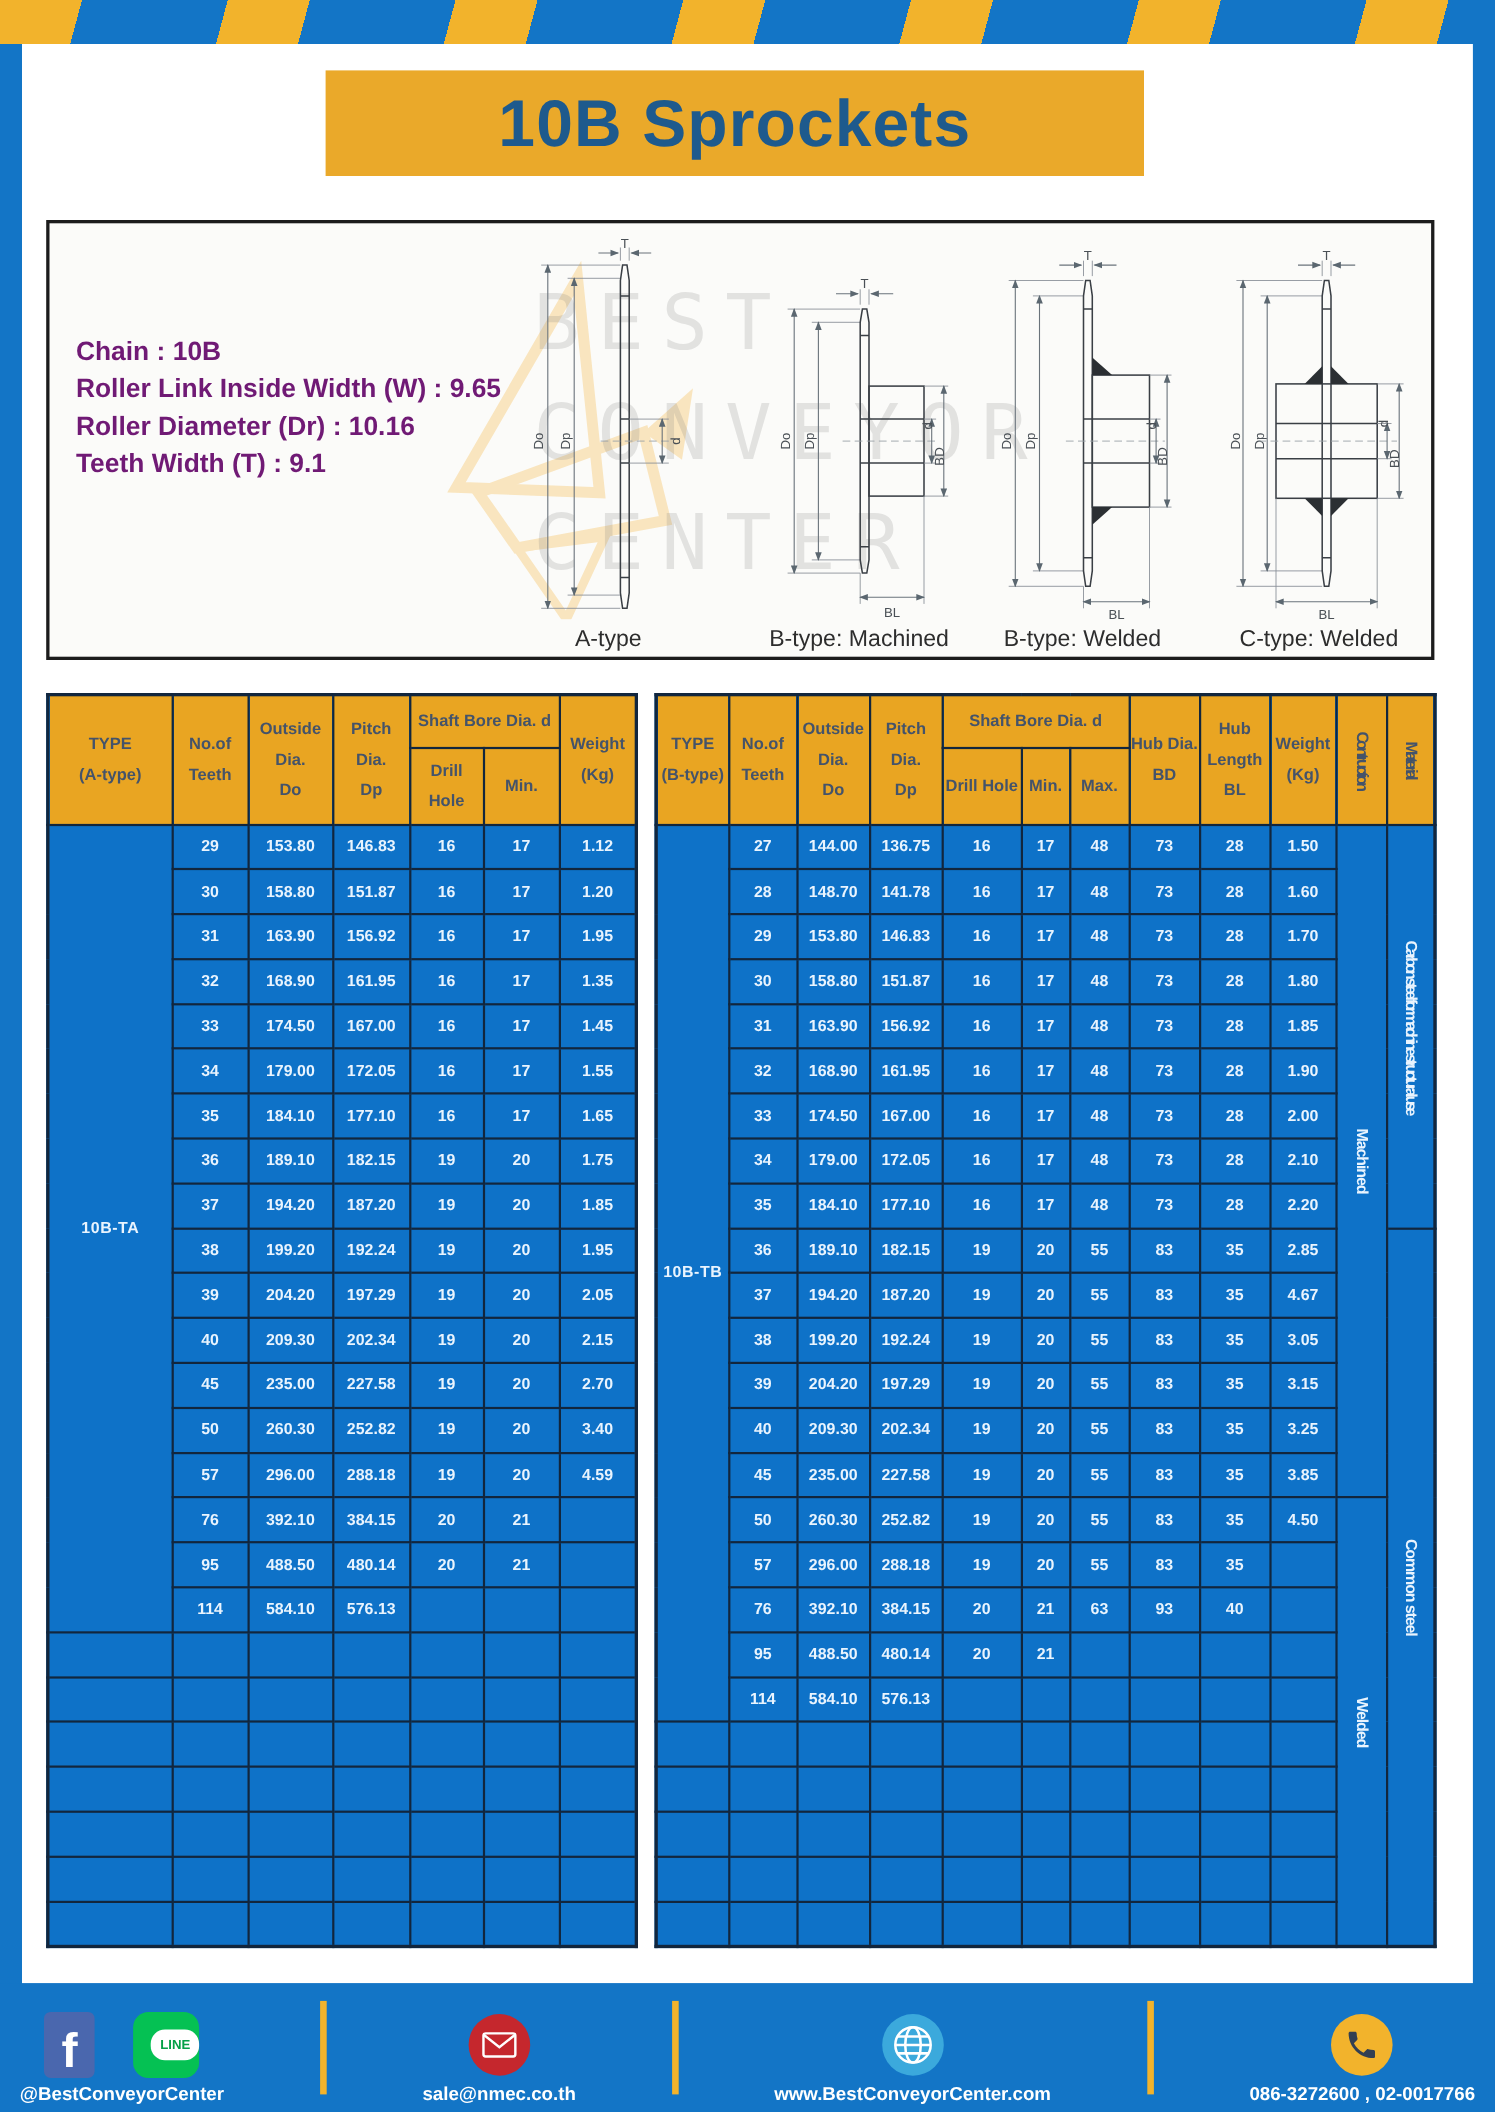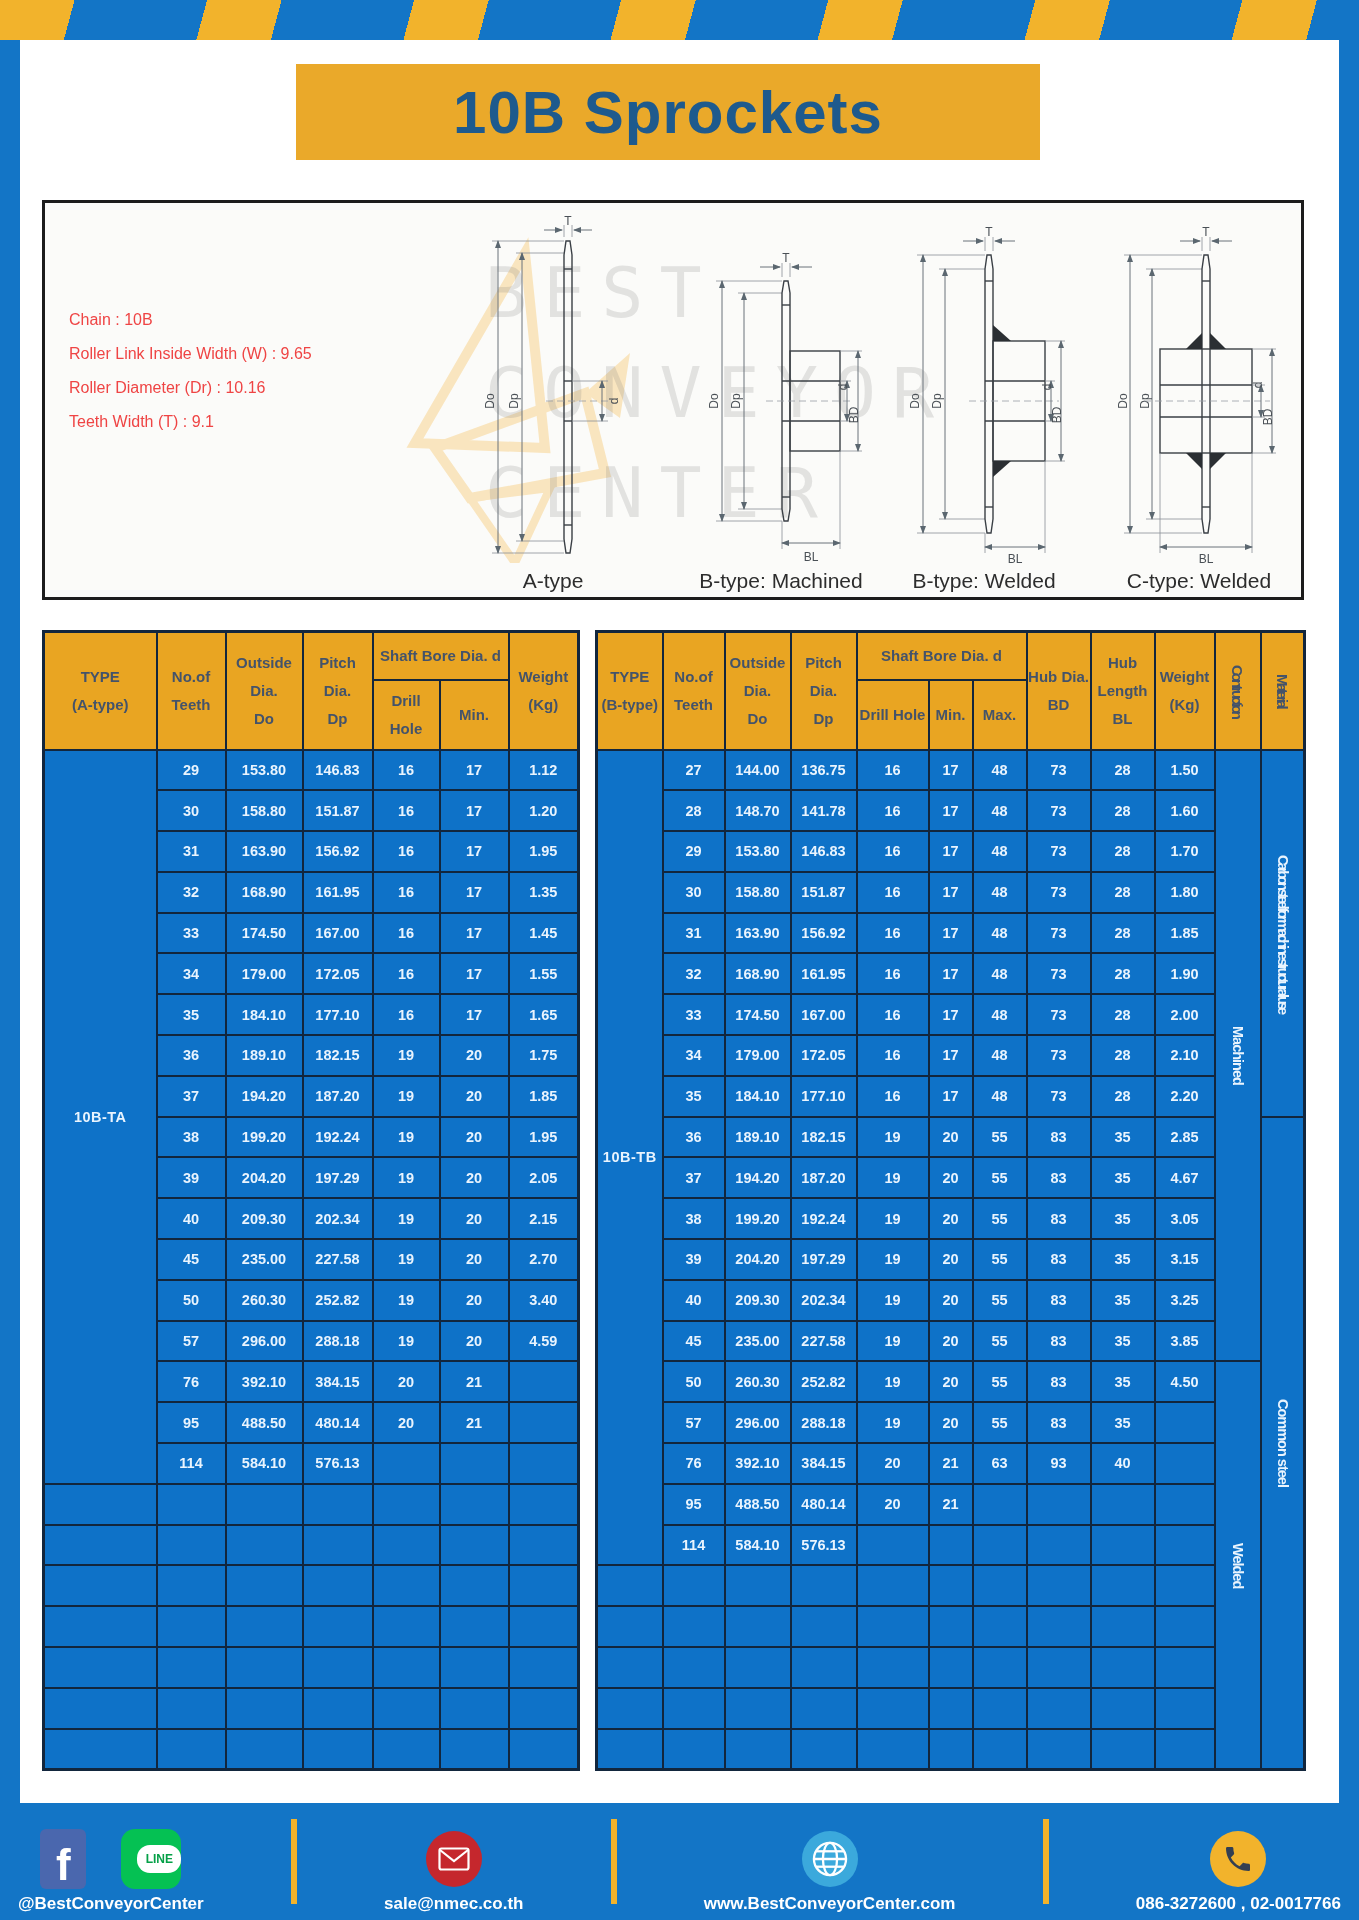--- a/index.html
+++ b/index.html
@@ -11,21 +11,21 @@
   
   .content{position:absolute;left:20px;top:40px;width:1319px;height:1763px;background:#ffffff;}
   
   .title-box{position:absolute;left:276px;top:24px;width:744px;height:96px;background:#eaa92a;
              display:flex;align-items:center;justify-content:center;}
   .title-box span{font-size:60px;font-weight:bold;color:#1e5a8d;letter-spacing:1px;}
   
   .diagram-box{position:absolute;left:22px;top:160px;width:1256px;height:394px;
                background:#fbfbf9;border:3px solid #1c1c1c;overflow:hidden;}
   .specs{position:absolute;left:24px;top:100px;}
-  .spec-line{font-size:16px;font-weight:normal;color:#ef4444;line-height:34px;white-space:nowrap;}
+  .spec-line{font-size:24px;font-weight:bold;color:#701a75;line-height:34px;white-space:nowrap;}
   .watermark{position:absolute;left:0;top:0;width:100%;height:100%;pointer-events:none;}
   .wm-text{position:absolute;left:440px;top:40px;opacity:0.18;}
   .wm-line{font-size:70px;font-weight:normal;color:#737373;letter-spacing:16px;line-height:100px;
            font-family:"DejaVu Sans Mono",monospace;}
   .wm-bird{position:absolute;left:330px;top:30px;opacity:0.30;}
   .diagram{position:absolute;top:12px;width:170px;height:378px;}
   .d-a{left:423px;} .d-b1{left:651px;} .d-b2{left:854px;} .d-c{left:1069px;}
   .dlabel{position:absolute;bottom:0;width:100%;text-align:center;font-size:21px;color:#2d2d2d;}
   .part{stroke:#3a3f45;stroke-width:1.4;fill:none;}
   .ext{stroke:#8a9097;stroke-width:0.8;}

